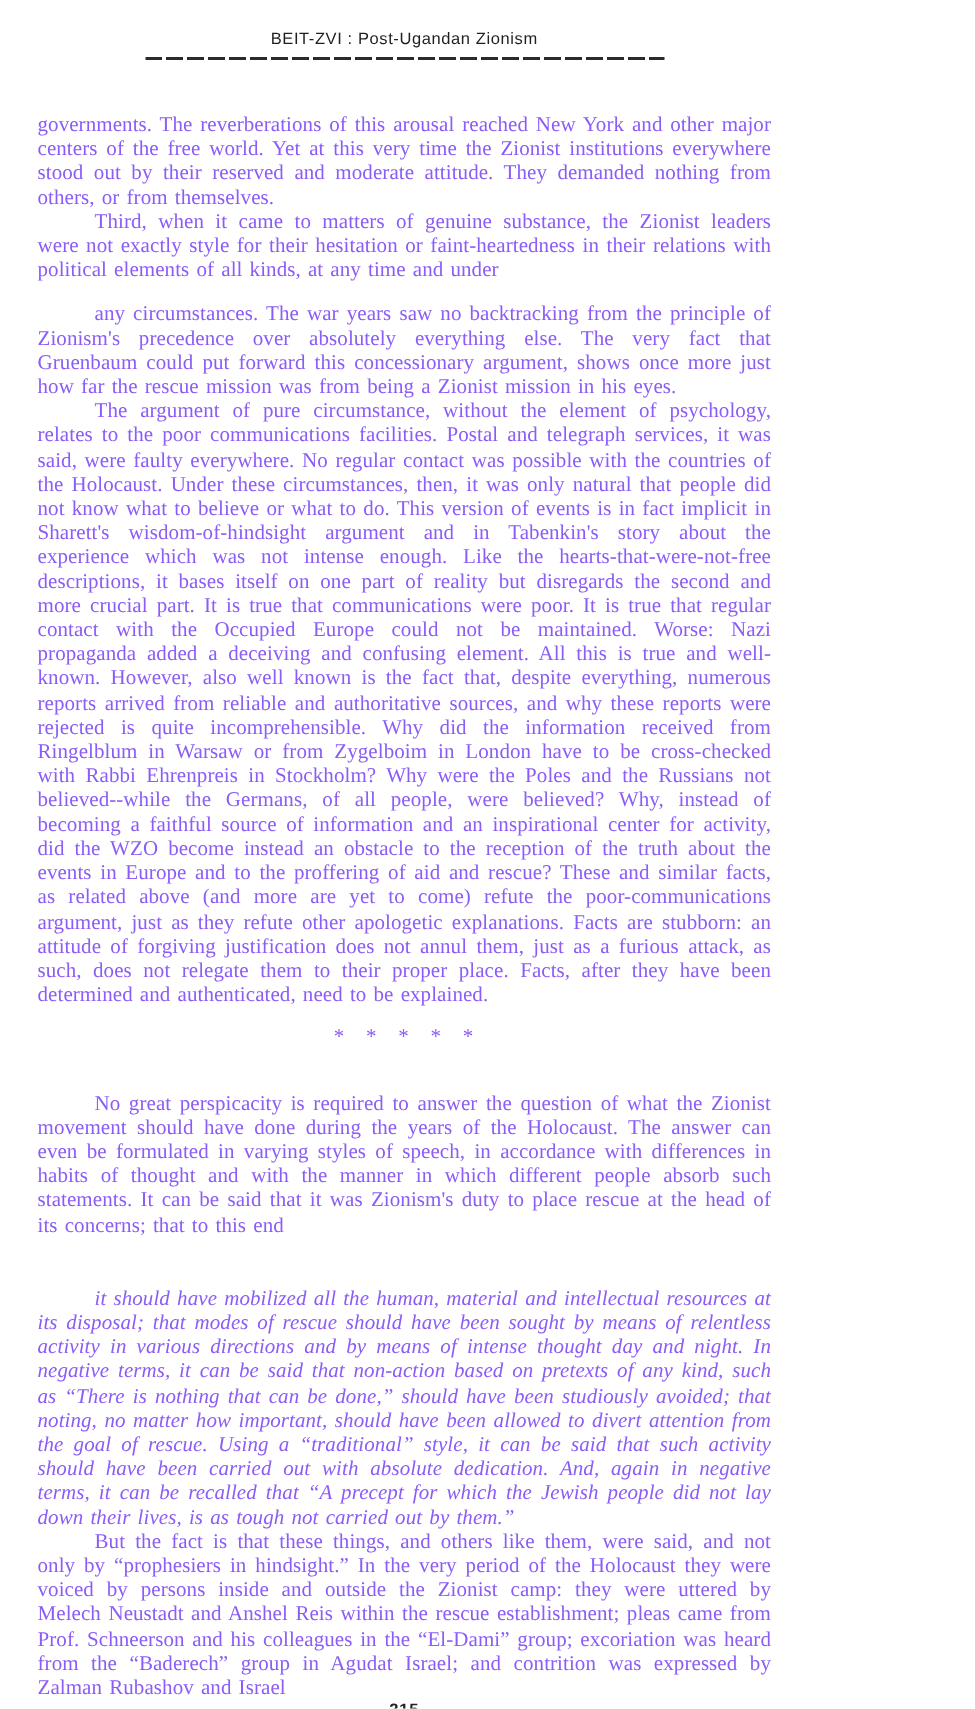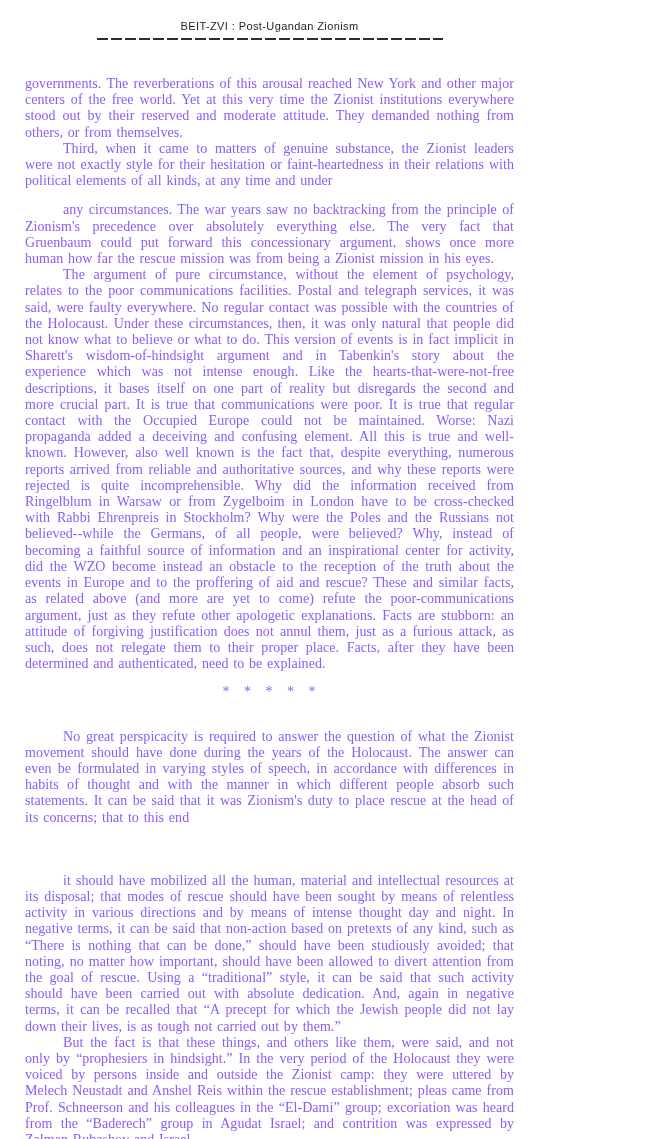--- a/index.html
+++ b/index.html
@@ -45,21 +45,21 @@
     font-size: 14px;
     line-height: 16.2px;
     text-align: justify;
     word-spacing: 1.2px;
     letter-spacing: 0.05px;
     color: #8b5cf6;
   }
   .para { margin: 0; }
   .para.indent { text-indent: 38px; }
   .para.gap-sm { margin-top: 13px; }
-  .para.gap-lg { margin-top: 47px; }
+  .para.gap-lg { margin-top: 33px; font-style: italic; }
   .separator {
     text-align: center;
     text-indent: 0;
     margin: 12px 0 28px 0;
     font-family: "Liberation Serif", "DejaVu Serif", serif;
     font-size: 14px;
     word-spacing: 9px;
     letter-spacing: 1px;
   }
   
@@ -85,21 +85,21 @@
 
   <header class="running-header">
     <div class="running-title">BEIT-ZVI : Post-Ugandan Zionism</div>
     <div class="header-rule"></div>
   </header>
 
   <main class="body-text">
 
   <p class="para">governments. The reverberations of this arousal reached New York and other major centers of the free world. Yet at this very time the Zionist institutions everywhere stood out by their reserved and moderate attitude. They demanded nothing from others, or from themselves.</p>
       <p class="para indent">Third, when it came to matters of genuine substance, the Zionist leaders were not exactly style for their hesitation or faint-heartedness in their relations with political elements of all kinds, at any time and under</p>
-      <p class="para indent gap-sm">any circumstances. The war years saw no backtracking from the principle of Zionism's precedence over absolutely everything else. The very fact that Gruenbaum could put forward this concessionary argument, shows once more human how far the rescue mission was from being a Zionist mission in his eyes.</p>
+      <p class="para indent gap-sm">any circumstances. The war years saw no backtracking from the principle of Zionism's precedence over absolutely everything else. The very fact that Gruenbaum could put forward this concessionary argument, shows once more just how far the rescue mission was from being a Zionist mission in his eyes.</p>
       <p class="para indent">The argument of pure circumstance, without the element of psychology, relates to the poor communications facilities. Postal and telegraph services, it was said, were faulty everywhere. No regular contact was possible with the countries of the Holocaust. Under these circumstances, then, it was only natural that people did not know what to believe or what to do. This version of events is in fact implicit in Sharett's wisdom-of-hindsight argument and in Tabenkin's story about the experience which was not intense enough. Like the hearts-that-were-not-free descriptions, it bases itself on one part of reality but disregards the second and more crucial part. It is true that communications were poor. It is true that regular contact with the Occupied Europe could not be maintained. Worse: Nazi propaganda added a deceiving and confusing element. All this is true and well-known. However, also well known is the fact that, despite everything, numerous reports arrived from reliable and authoritative sources, and why these reports were rejected is quite incomprehensible. Why did the information received from Ringelblum in Warsaw or from Zygelboim in London have to be cross-checked with Rabbi Ehrenpreis in Stockholm? Why were the Poles and the Russians not believed--while the Germans, of all people, were believed? Why, instead of becoming a faithful source of information and an inspirational center for activity, did the WZO become instead an obstacle to the reception of the truth about the events in Europe and to the proffering of aid and rescue? These and similar facts, as related above (and more are yet to come) refute the poor-communications argument, just as they refute other apologetic explanations. Facts are stubborn: an attitude of forgiving justification does not annul them, just as a furious attack, as such, does not relegate them to their proper place. Facts, after they have been determined and authenticated, need to be explained.</p>
       <div class="separator">* * * * *</div>
       <p class="para indent">No great perspicacity is required to answer the question of what the Zionist movement should have done during the years of the Holocaust. The answer can even be formulated in varying styles of speech, in accordance with differences in habits of thought and with the manner in which different people absorb such statements. It can be said that it was Zionism's duty to place rescue at the head of its concerns; that to this end</p>
       <p class="para indent gap-lg">it should have mobilized all the human, material and intellectual resources at its disposal; that modes of rescue should have been sought by means of relentless activity in various directions and by means of intense thought day and night. In negative terms, it can be said that non-action based on pretexts of any kind, such as “There is nothing that can be done,” should have been studiously avoided; that noting, no matter how important, should have been allowed to divert attention from the goal of rescue. Using a “traditional” style, it can be said that such activity should have been carried out with absolute dedication. And, again in negative terms, it can be recalled that “A precept for which the Jewish people did not lay down their lives, is as tough not carried out by them.”</p>
       <p class="para indent">But the fact is that these things, and others like them, were said, and not only by “prophesiers in hindsight.” In the very period of the Holocaust they were voiced by persons inside and outside the Zionist camp: they were uttered by Melech Neustadt and Anshel Reis within the rescue establishment; pleas came from Prof. Schneerson and his colleagues in the “El-Dami” group; excoriation was heard from the “Baderech” group in Agudat Israel; and contrition was expressed by Zalman Rubashov and Israel</p>
     </main>
 
   <footer class="page-footer">
     <span class="footer-dash">—</span>
     <span class="page-number">215</span>

